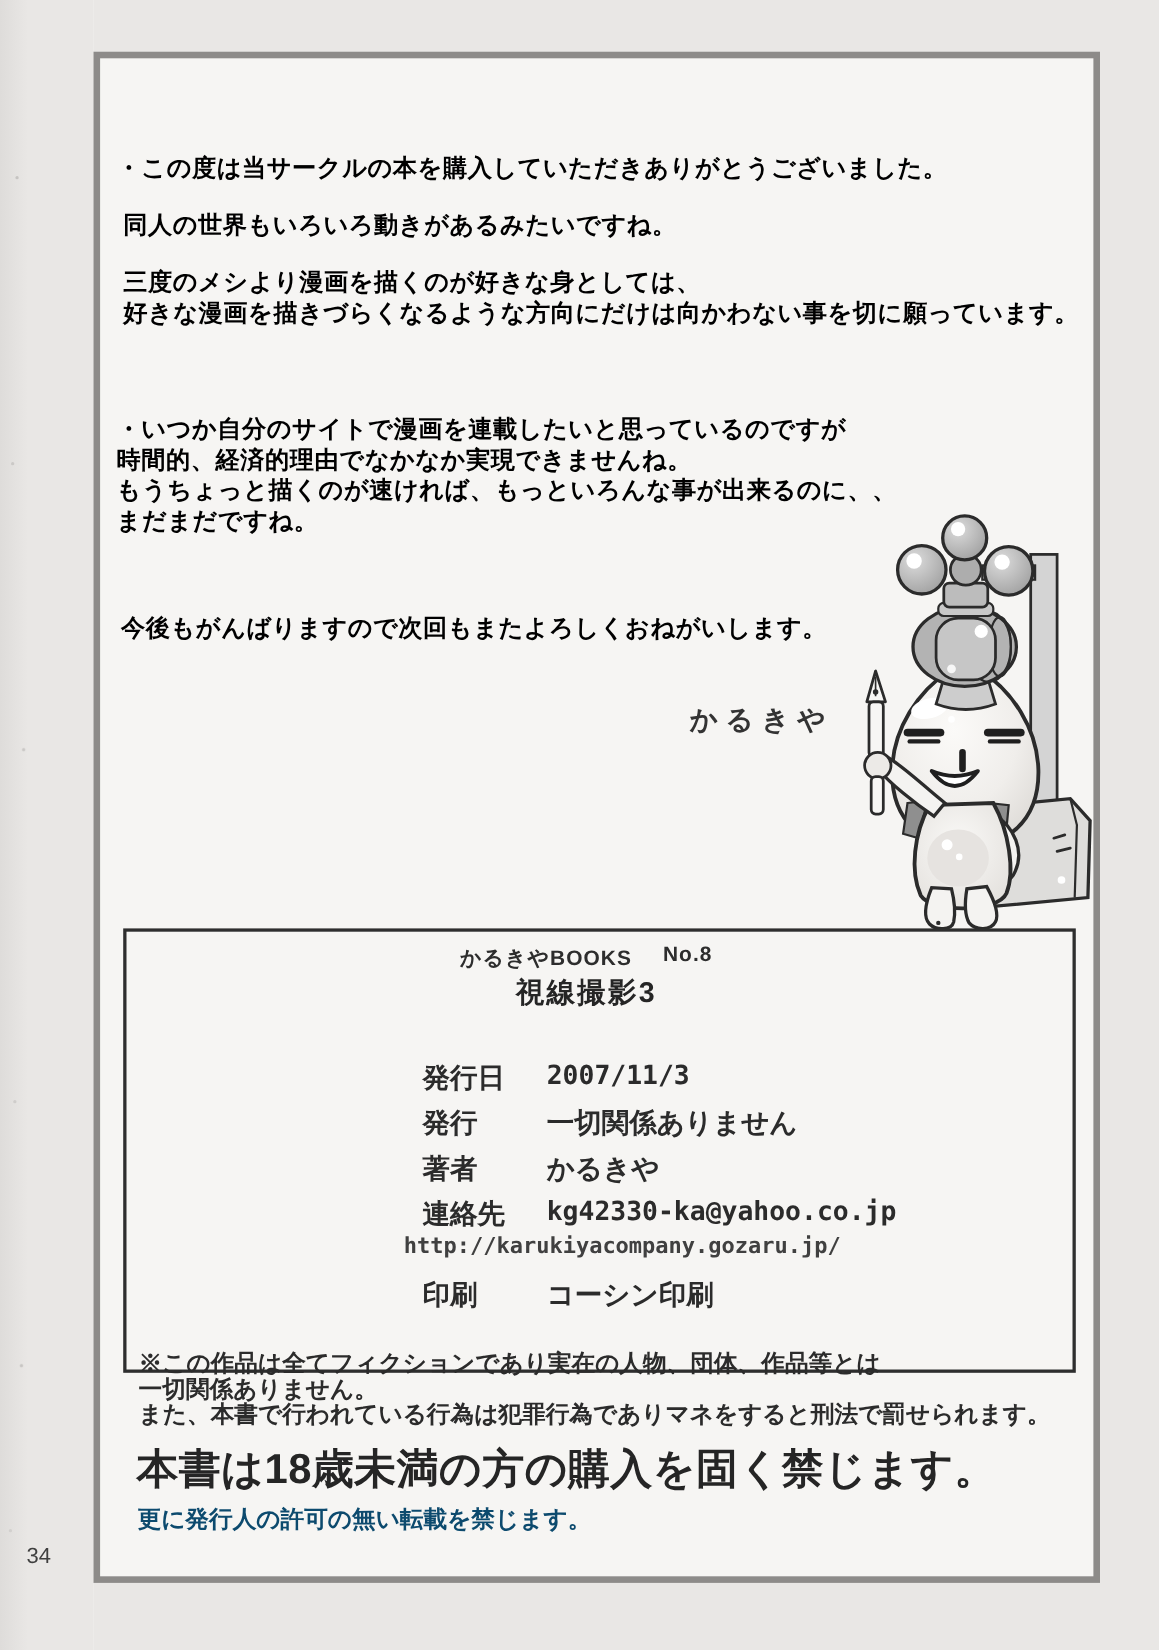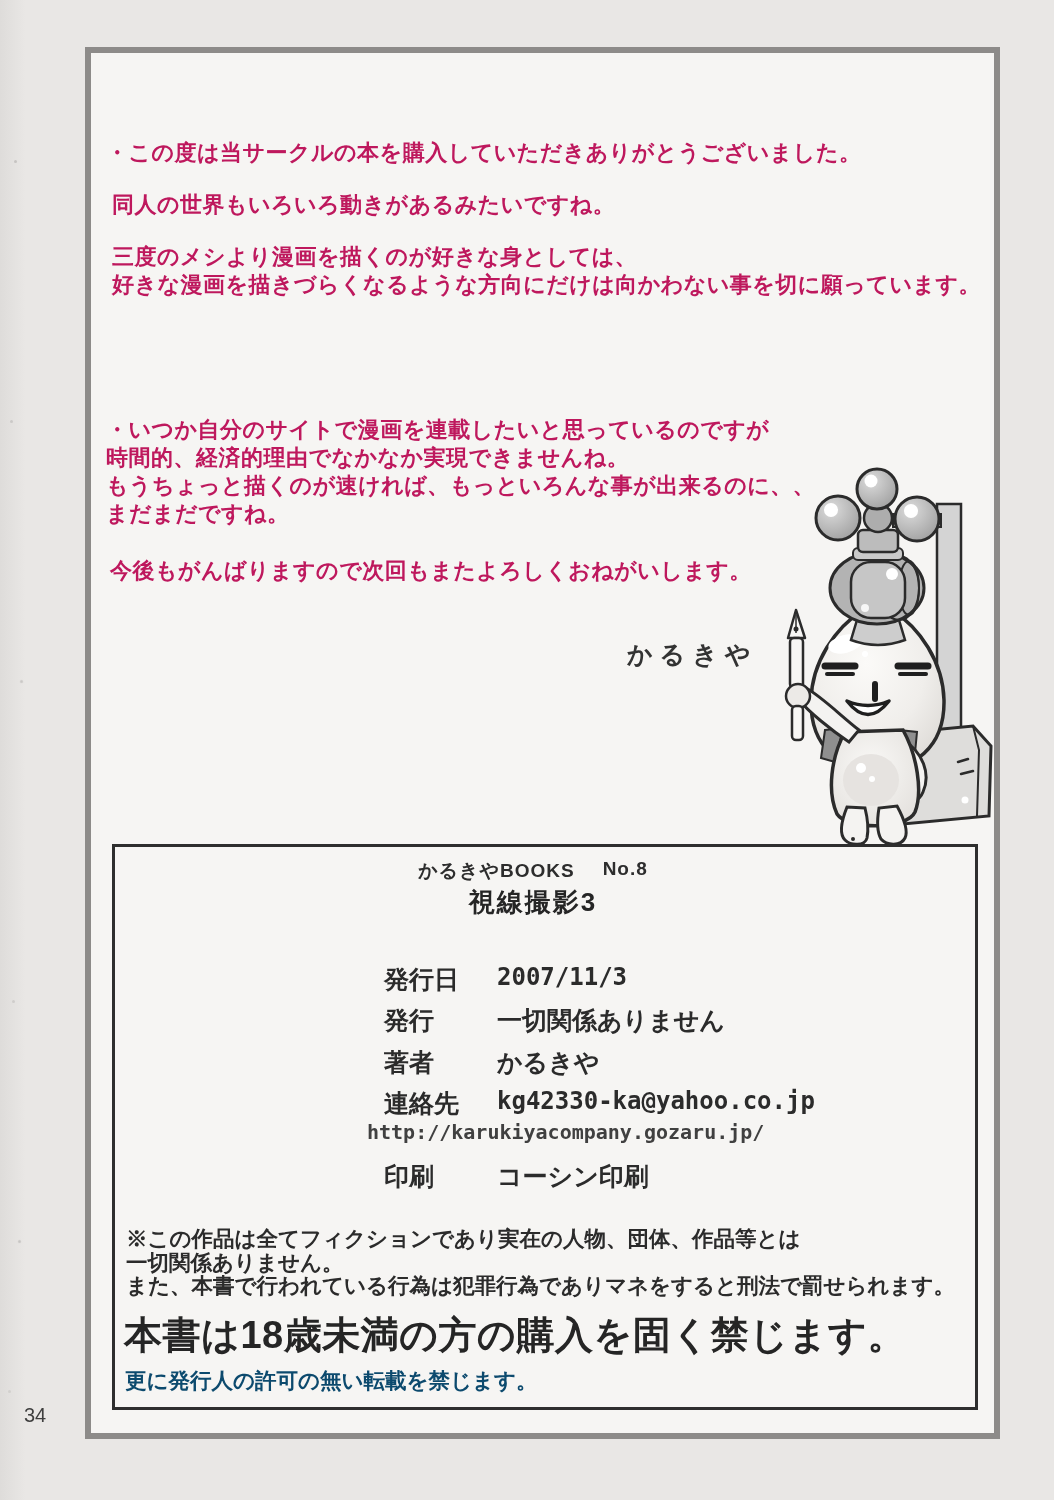--- a/index.html
+++ b/index.html
@@ -6,30 +6,30 @@
   body{width:1054px;height:1500px;background:#f2f0ee;font-family:"Liberation Sans",sans-serif;color:#2f2f2f;}
   .page{position:relative;width:1054px;height:1500px;overflow:hidden;background:#f6f5f3;}
   .tint{position:absolute;background:#e9e7e5;}
   .tint.left{left:0;top:0;width:85px;height:1500px;background:linear-gradient(90deg,#dedcda,#e9e7e5 30%);}
   .tint.right{left:1000px;top:0;width:54px;height:1500px;}
   .tint.top{left:85px;top:0;width:915px;height:47px;}
   .tint.bottom{left:85px;top:1439px;width:915px;height:61px;}
   .speckles{position:absolute;left:14px;top:160px;width:3px;height:3px;border-radius:50%;background:#c6c4c2;
     box-shadow:-4px 260px 0 #cbc9c7, 6px 520px 1px #c9c7c5, -2px 840px 0 #cfcdcb, 4px 1080px 1px #c6c4c2, -6px 1230px 0 #d2d0ce;}
   .frame{position:absolute;left:85px;top:47px;width:915px;height:1392px;border:6px solid #8d8b89;box-sizing:border-box;pointer-events:none;}
-  .para{position:absolute;font-size:22px;line-height:28px;letter-spacing:0.5px;font-weight:600;color:#be185d;}
+  .para{position:absolute;font-size:22px;line-height:28px;letter-spacing:0.5px;font-weight:600;color:#000000;}
   .para span{display:block;}
   .p1{left:106px;top:139px;}
   .p2{left:112px;top:191px;}
   .p3{left:112px;top:243px;}
-  .p4{left:106px;top:376px;margin-top:40px;}
+  .p4{left:106px;top:376px;}
   .p5{left:110px;top:557px;}
   .signature{position:absolute;left:627px;top:638px;font-size:25px;letter-spacing:7px;font-weight:600;color:#333;}
   .mascot{position:absolute;left:765px;top:462px;width:235px;height:386px;}
-  .colophon{position:absolute;left:112px;top:844px;width:866px;height:566px;border:3px solid #2e2e2e;box-sizing:border-box;}
+  .colophon{position:absolute;left:112px;top:844px;width:866px;height:404px;border:3px solid #2e2e2e;box-sizing:border-box;}
   .colo-head{position:absolute;left:0;top:11px;width:860px;text-align:center;transform:translateX(-12px);}
   .series-row{display:inline-flex;gap:28px;font-size:19px;font-weight:700;letter-spacing:1px;color:#2d2d2d;}
   .book-title{font-size:26px;font-weight:800;letter-spacing:2px;margin-top:1px;color:#252525;}
   .field{position:absolute;font-size:25px;font-weight:700;color:#2b2b2b;}
   .f-label{left:269px;}
   .f-value{left:382px;font-weight:600;}
   .mono{font-family:"DejaVu Sans Mono",monospace;font-size:24px;font-weight:700;letter-spacing:0;}
   .r0{top:116px;} .r1{top:157px;} .r2{top:199px;} .r3{top:240px;}
   .url-line{position:absolute;left:252px;top:273px;font-family:"DejaVu Sans Mono",monospace;font-size:20px;font-weight:700;color:#404040;}
   .r4{top:313px;}

